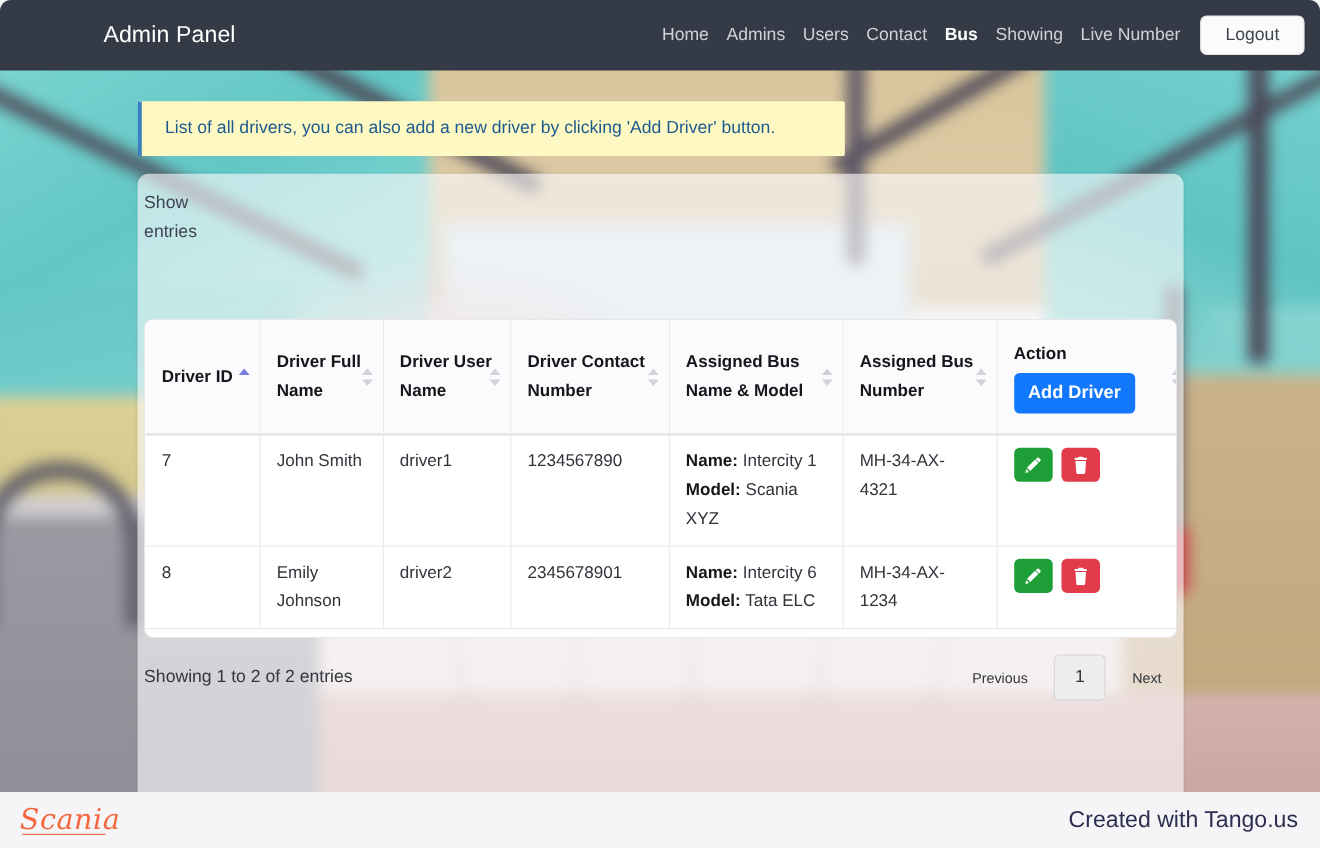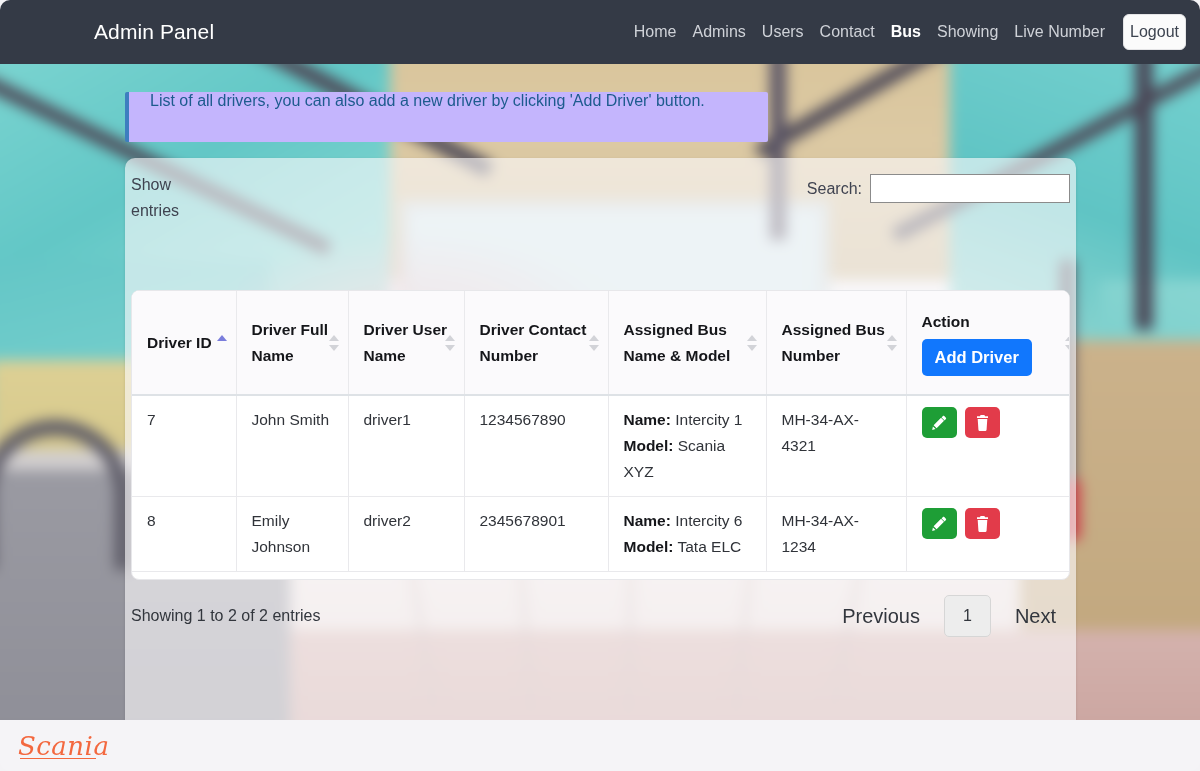--- a/index.html
+++ b/index.html
@@ -160,35 +160,35 @@
   .nav-link.active {
     color: #ffffff;
     font-weight: bold;
   }
   .logout-btn {
     background: #fbfbfb;
     color: #3d4450;
     font-size: 16px;
     border: 1px solid #e4e4e6;
     border-radius: 6px;
-    padding: 8px 6px;
+    padding: 8px 22px;
     cursor: pointer;
     margin-left: 2px;
     font-family: "Liberation Sans", sans-serif;
   }
 
   
   .alert {
     position: absolute;
     left: 125px; top: 92px;
     width: 643px; height: 50px;
-    background: #c4b5fd;
+    background: #fef9c3;
     border-left: 4px solid #3d7ebf;
     display: flex;
-    align-items: flex-start;
+    align-items: center;
     z-index: 12;
     border-radius: 2px;
   }
   .alert-text {
     color: #1d5b8e;
     font-size: 16px;
     padding-left: 21px;
     white-space: nowrap;
   }
 
@@ -371,21 +371,21 @@
     align-items: center;
   }
   .dt-info { color: #32363d; font-size: 16px; }
   .pager {
     margin-left: auto;
     display: flex;
     align-items: center;
     gap: 0px;
   }
   .pg-btn {
-    font-size: 20px;
+    font-size: 13px;
     color: #32363d;
     padding: 10px 14px;
     cursor: pointer;
     background: transparent;
     border: none;
     font-family: "Liberation Sans", sans-serif;
     white-space: nowrap;
   }
   .pg-num {
     font-size: 16px;
@@ -521,24 +521,20 @@
 
   <div class="card">
 
     <div class="card-top">
 
       <div class="show-block">
         <label class="show-label">Show</label>
         <label class="entries-label">entries</label>
       </div>
 
-      <div class="search-block">
-        <label class="search-label">Search:</label>
-        <input class="search-input" type="text" placeholder="" style="">
-      </div>
     </div>
 
     <div class="table-scroll">
       <table class="dt">
         <colgroup>
           <col class="col-id">
             <col class="col-name">
             <col class="col-user">
             <col class="col-cont">
           <col class="col-bus">
@@ -675,15 +671,16 @@
       <div class="hs-track">
         <div class="hs-thumb"></div>
       </div>
       <div class="hs-arrow">▶</div>
     </div>
 
   </div>
 
   <div class="tango-bar">
     <span class="tango-logo">Scania</span>
+    <span class="tango-credit">Created with Tango.us</span>
   </div>
 
 </div>
 
 </body></html>

